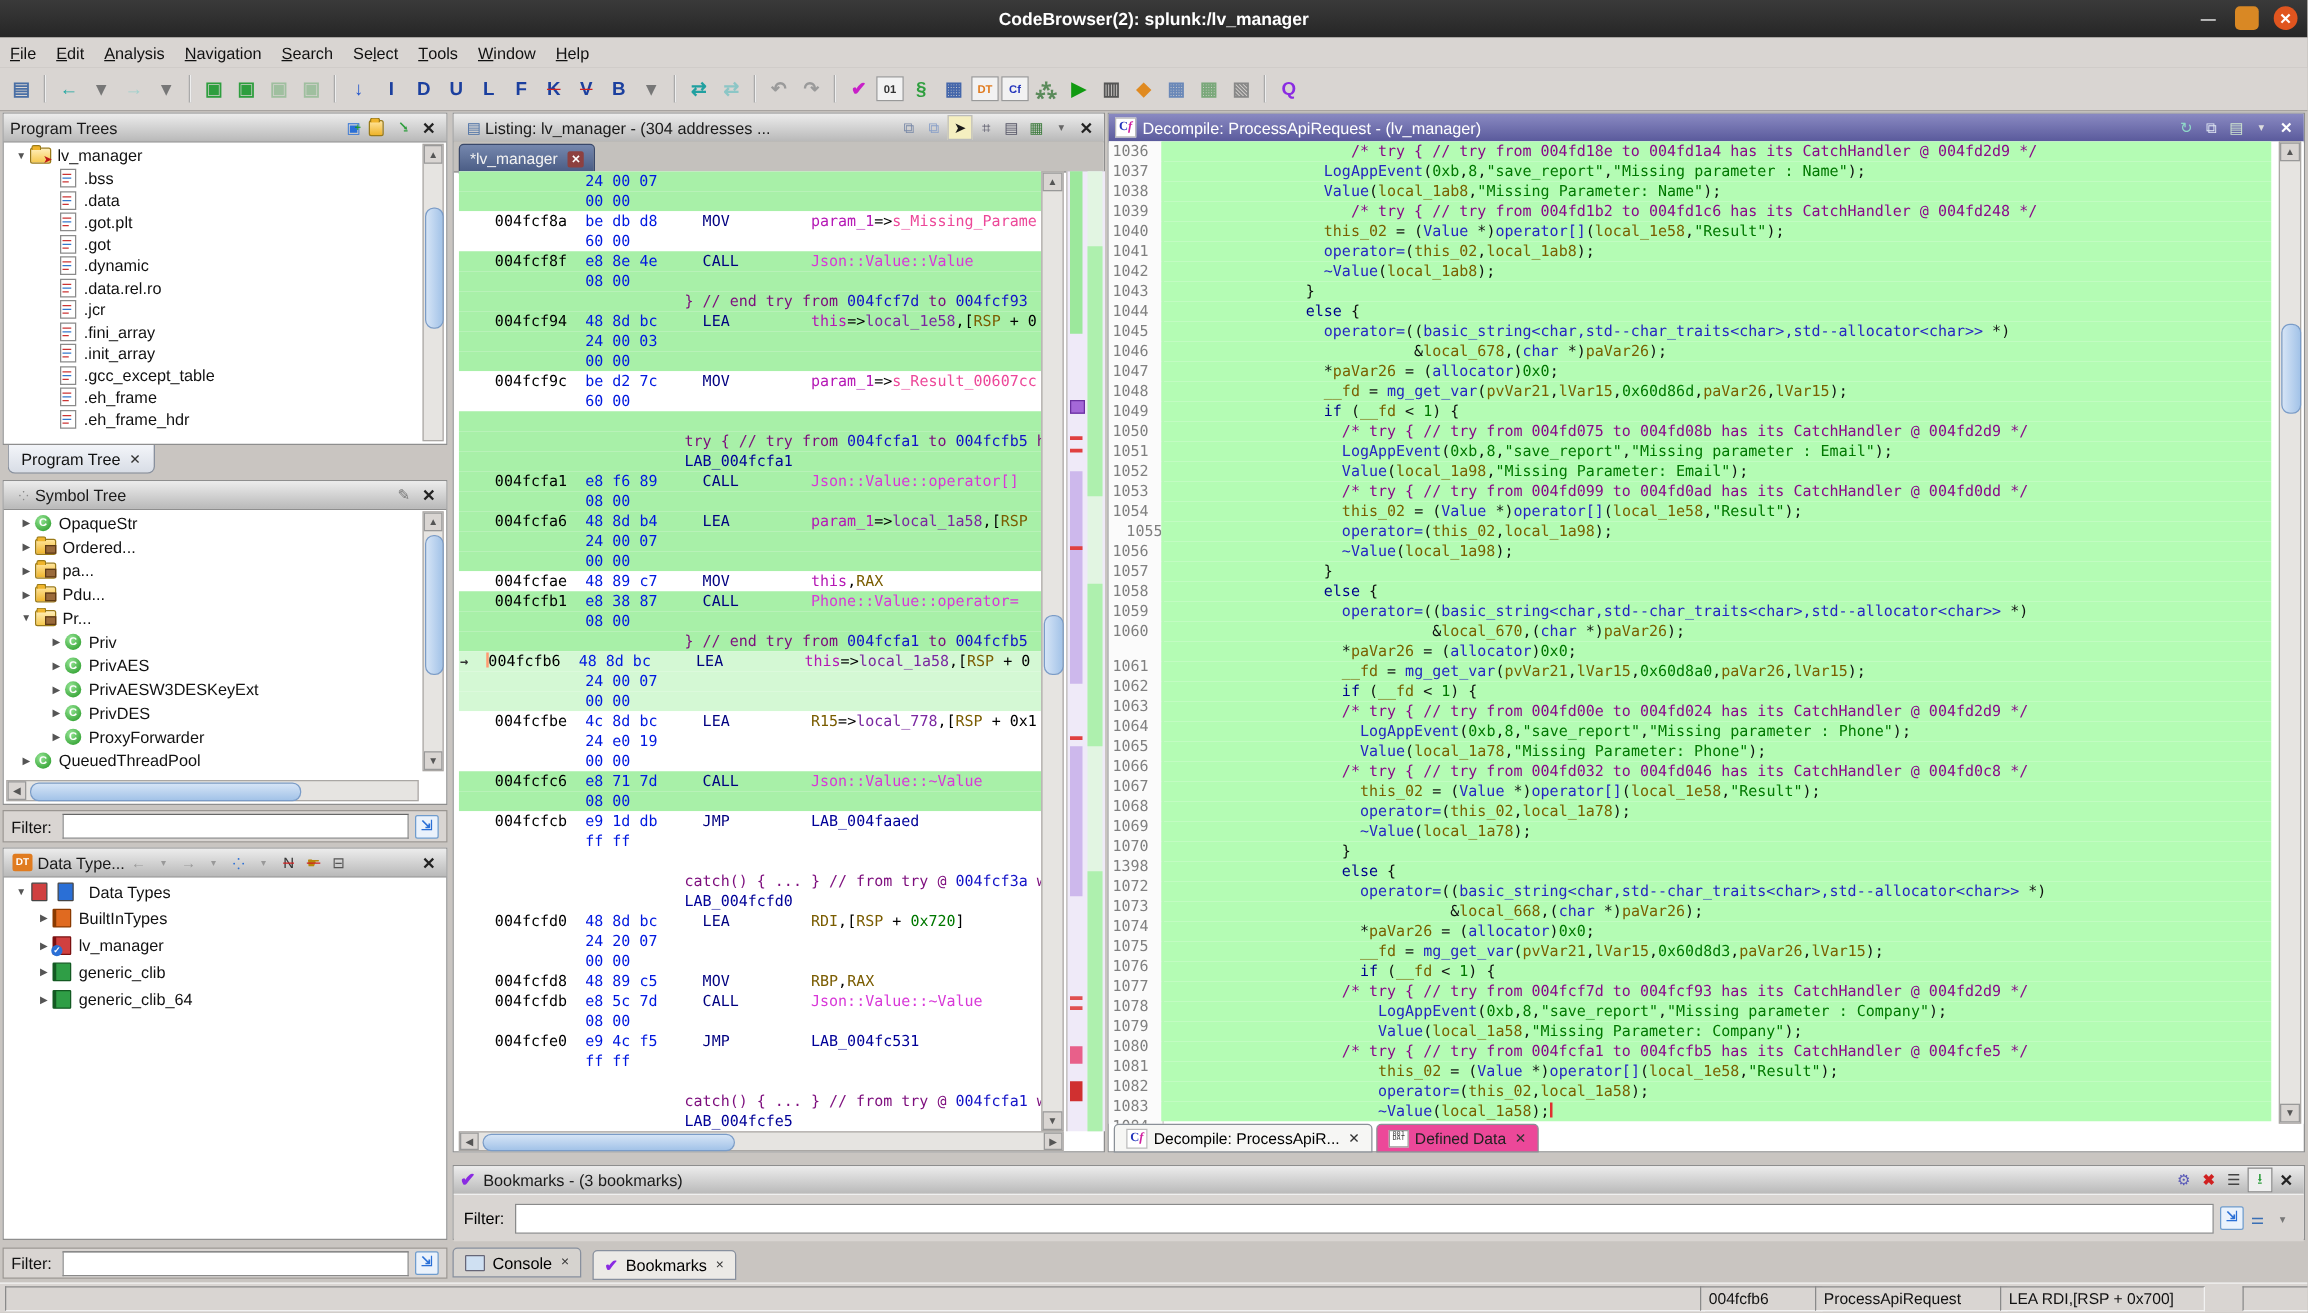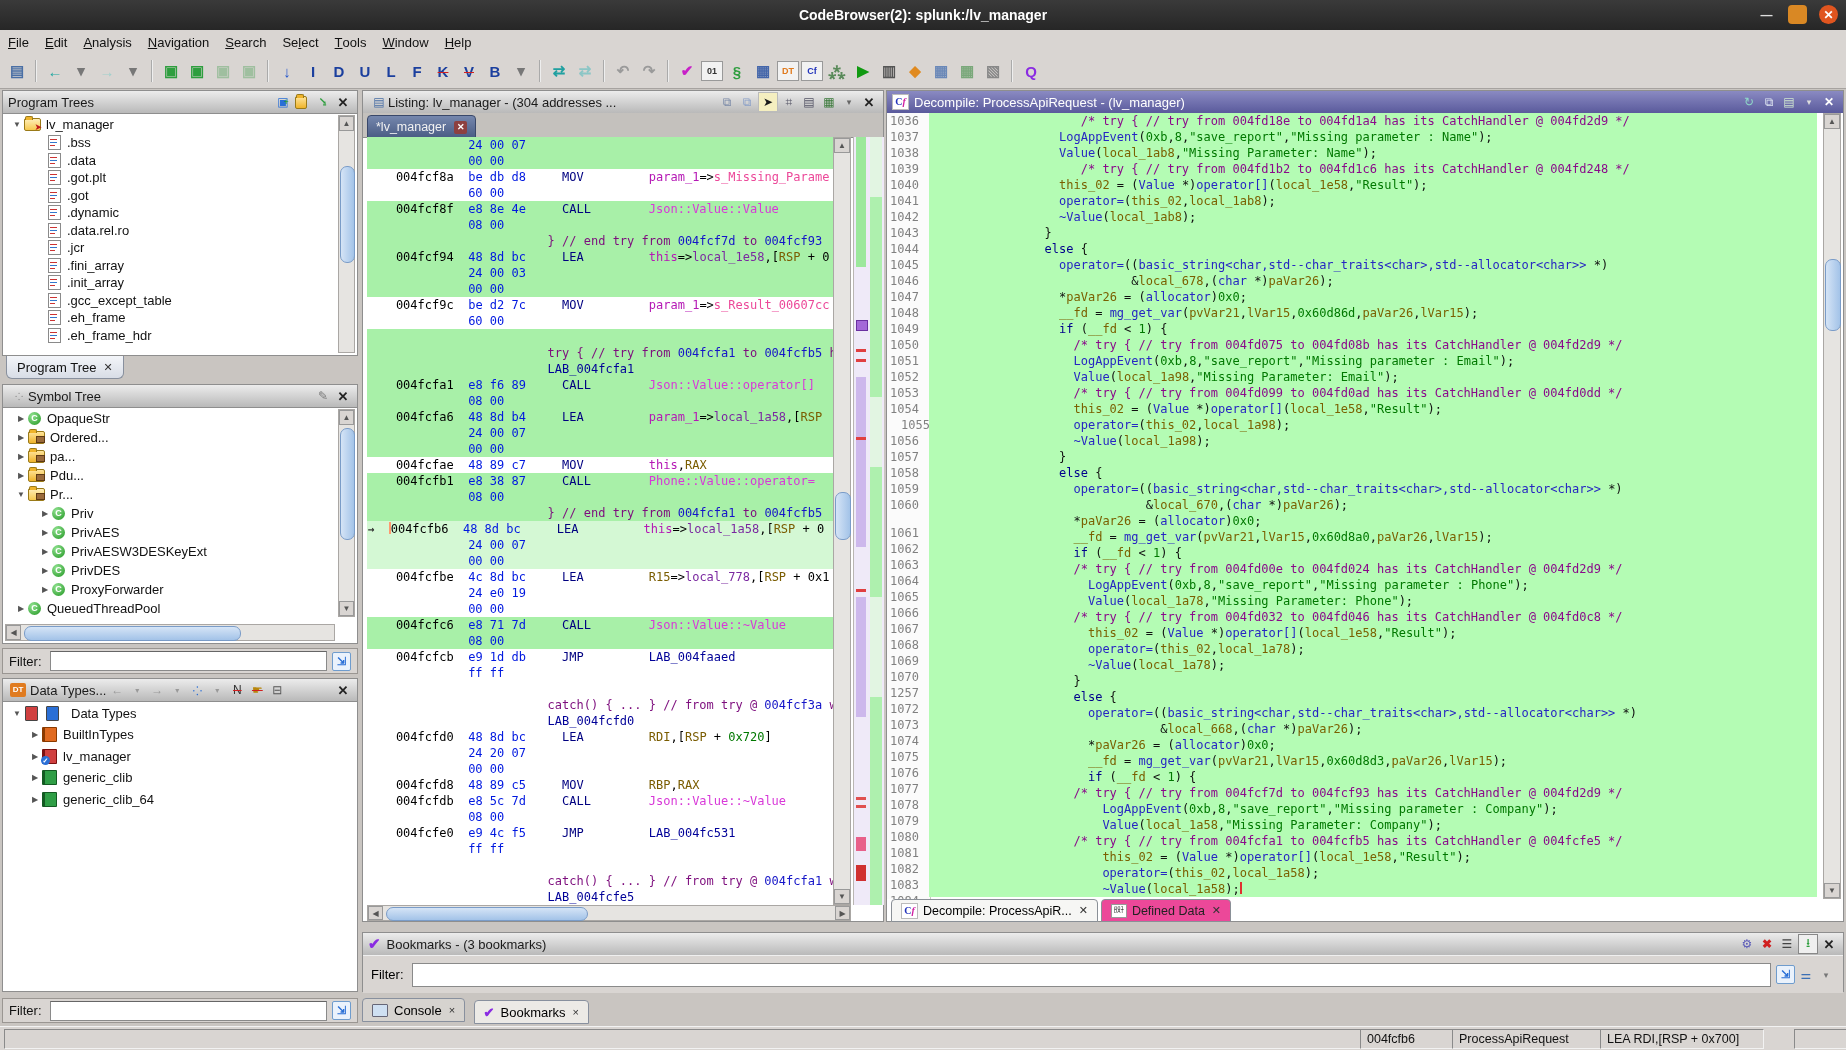--- a/index.html
+++ b/index.html
@@ -266,21 +266,21 @@
 
   <div class="frow" style="left:2px;top:648px;width:356px;height:26px;">
     <span>Filter:</span>
     <input style="">
     <span class="ficon">⇲</span>
   </div>
 
   <div class="panel" id="dt-panel" style="left:2px;top:678px;width:356px;height:314px;">
     <div class="phead">
       <span class="hic" style="background:#e07b1f;color:#fff;font:bold 8px/14px 'Liberation Sans',sans-serif;width:16px;height:14px;border-radius:2px;">DT</span>
-      <span style="margin-left:4px;">Data Types...</span>
+      <span style="margin-left:4px;">Data Type...</span>
       <span class="hic" style="color:#9a9a9a;">←</span>
       <span class="hic" style="color:#999;font-size:8px;">▾</span>
       <span class="hic" style="color:#9a9a9a;">→</span>
       <span class="hic" style="color:#999;font-size:8px;">▾</span>
       <span class="hic" style="color:#2a6fd6;">⁘</span>
       <span class="hic" style="color:#999;font-size:8px;">▾</span>
       <span class="hic strike" style="color:#333;text-decoration-color:#d02020;">N</span>
       <span class="hic strike" style="color:#b8860b;text-decoration-color:#d02020;">☛</span>
       <span class="hic" style="color:#555;">⊟</span>
       <span class="sp"></span>
@@ -445,21 +445,21 @@
           <div style="height: 16px; margin-top: 12px;">1061</div>
           <div style="height: 16px;">1062</div>
           <div style="height: 16px;">1063</div>
           <div style="height: 16px;">1064</div>
           <div style="height: 16px;">1065</div>
           <div style="height: 16px;">1066</div>
           <div style="height: 16px;">1067</div>
           <div style="height: 16px;">1068</div>
           <div style="height: 16px;">1069</div>
           <div style="height: 16px;">1070</div>
-          <div style="height: 16px;">1257</div>
+          <div style="height: 16px;">1398</div>
           <div style="height: 16px;">1072</div>
           <div style="height: 16px;">1073</div>
           <div style="height: 16px;">1074</div>
           <div style="height: 16px;">1075</div>
           <div style="height: 16px;">1076</div>
           <div style="height: 16px;">1077</div>
           <div style="height: 16px;">1078</div>
           <div style="height: 16px;">1079</div>
           <div style="height: 16px;">1080</div>
           <div style="height: 16px;">1081</div>

